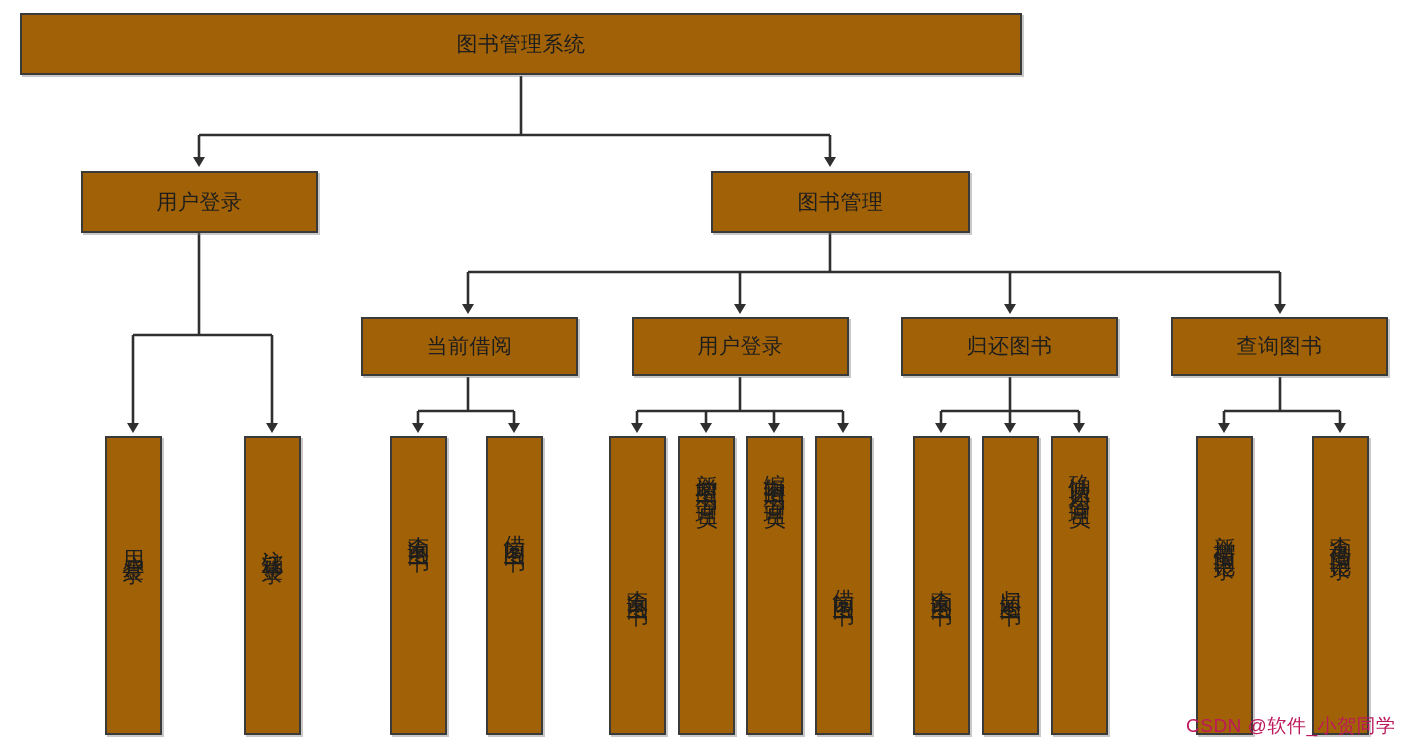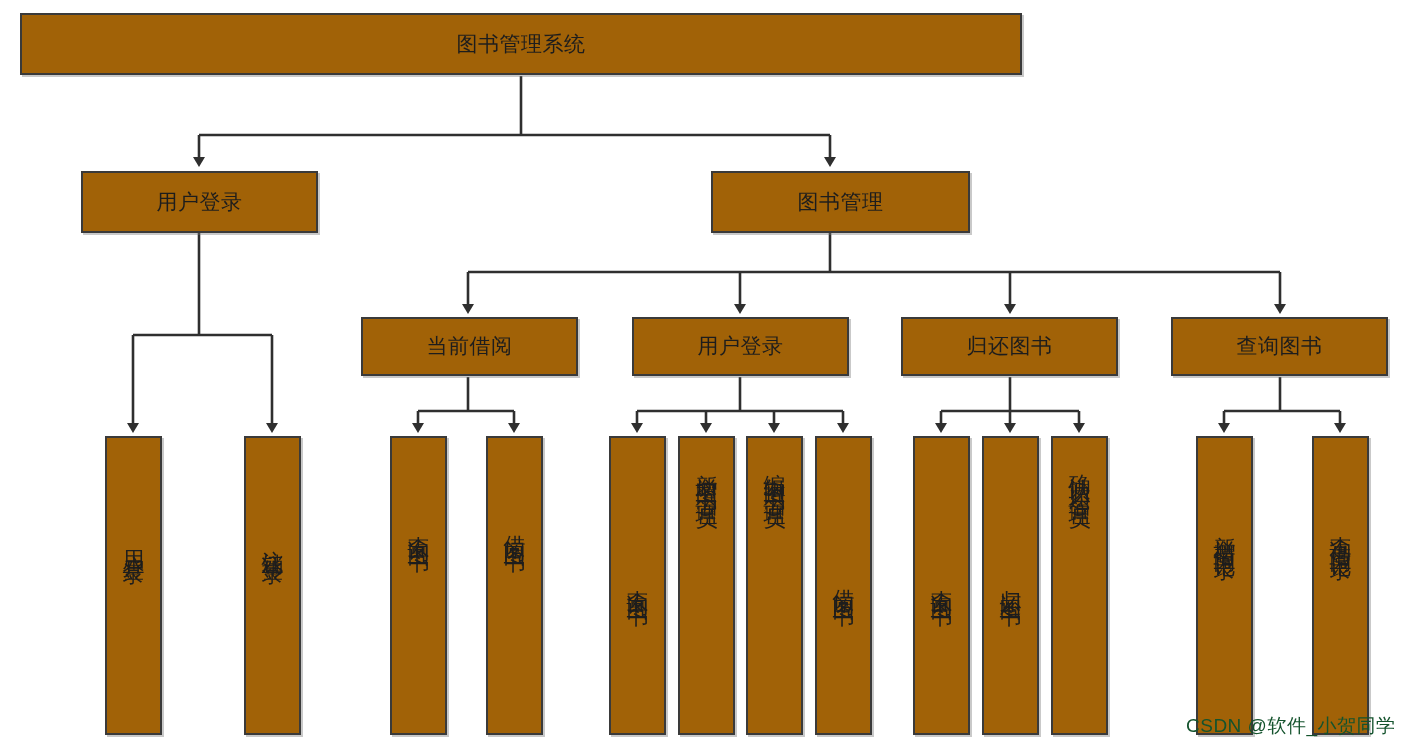--- a/index.html
+++ b/index.html
@@ -68,21 +68,21 @@
     margin-top: 10px;
   }
   .node.vert.deep .label {
     margin-top: 126px;
   }
   .watermark {
     position: absolute;
     left: 1186px;
     top: 713px;
     font-size: 19px;
-    color: #14532d;
+    color: #be185d;
     letter-spacing: 0.5px;
     white-space: nowrap;
     z-index: 5;
   }
 </style>
 </head>
 <body>
 
 <div id="stage">
 

